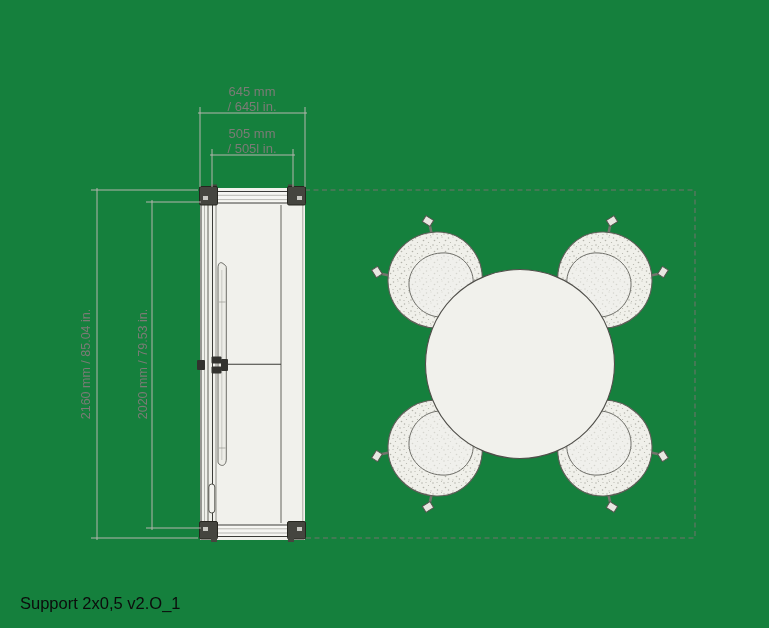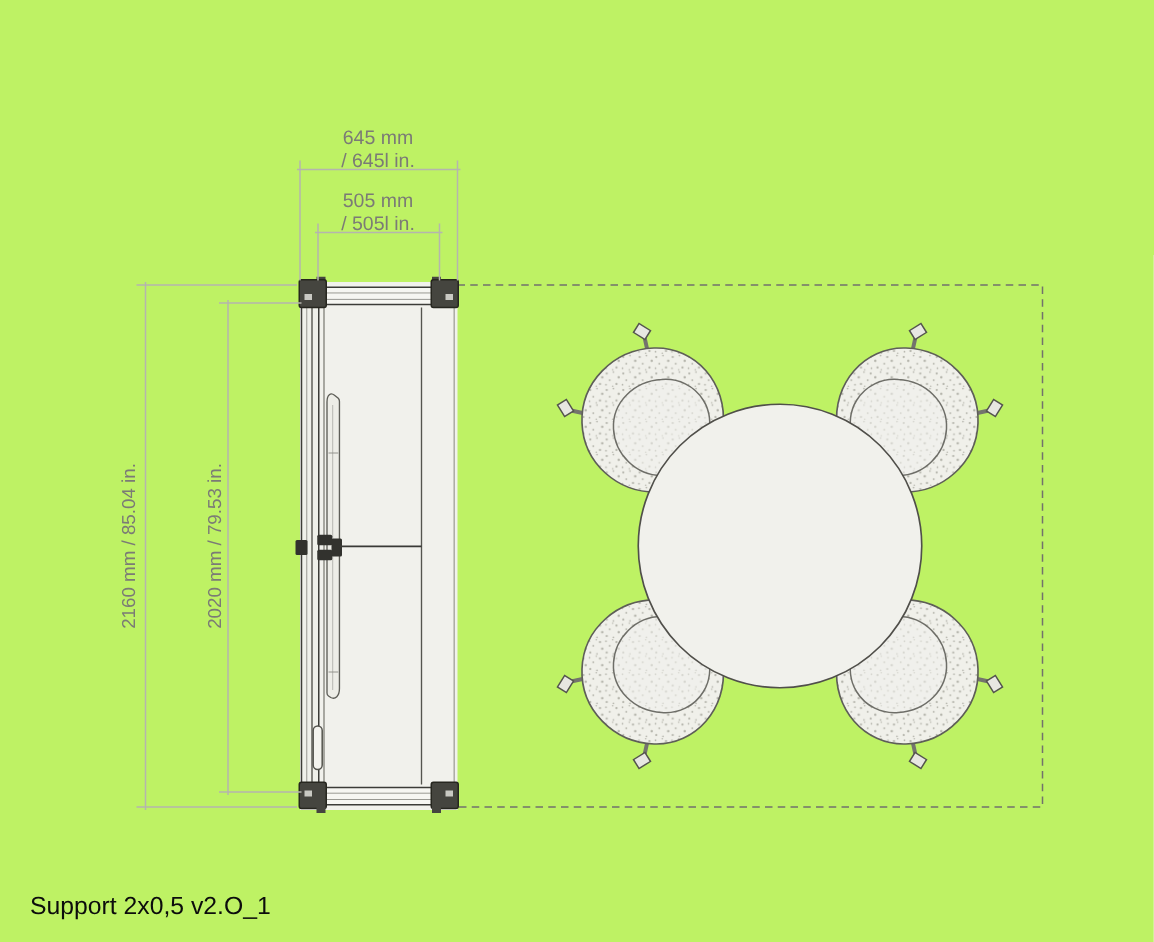--- a/index.html
+++ b/index.html
@@ -4,21 +4,21 @@
 <style>
   html, body { margin: 0; padding: 0; }
   body {
     font-family: "Liberation Sans", sans-serif;
     background: #f1f1ec;
   }
   .stage {
     position: relative;
     width: 769px;
     height: 628px;
-    background: #bef264;
+    background: #15803d;
     overflow: hidden;
   }
   svg { display: block; }
   text {
     font-family: "Liberation Sans", sans-serif;
   }
   .dim-text {
     fill: #7b7b76;
     font-size: 13px;
   }

